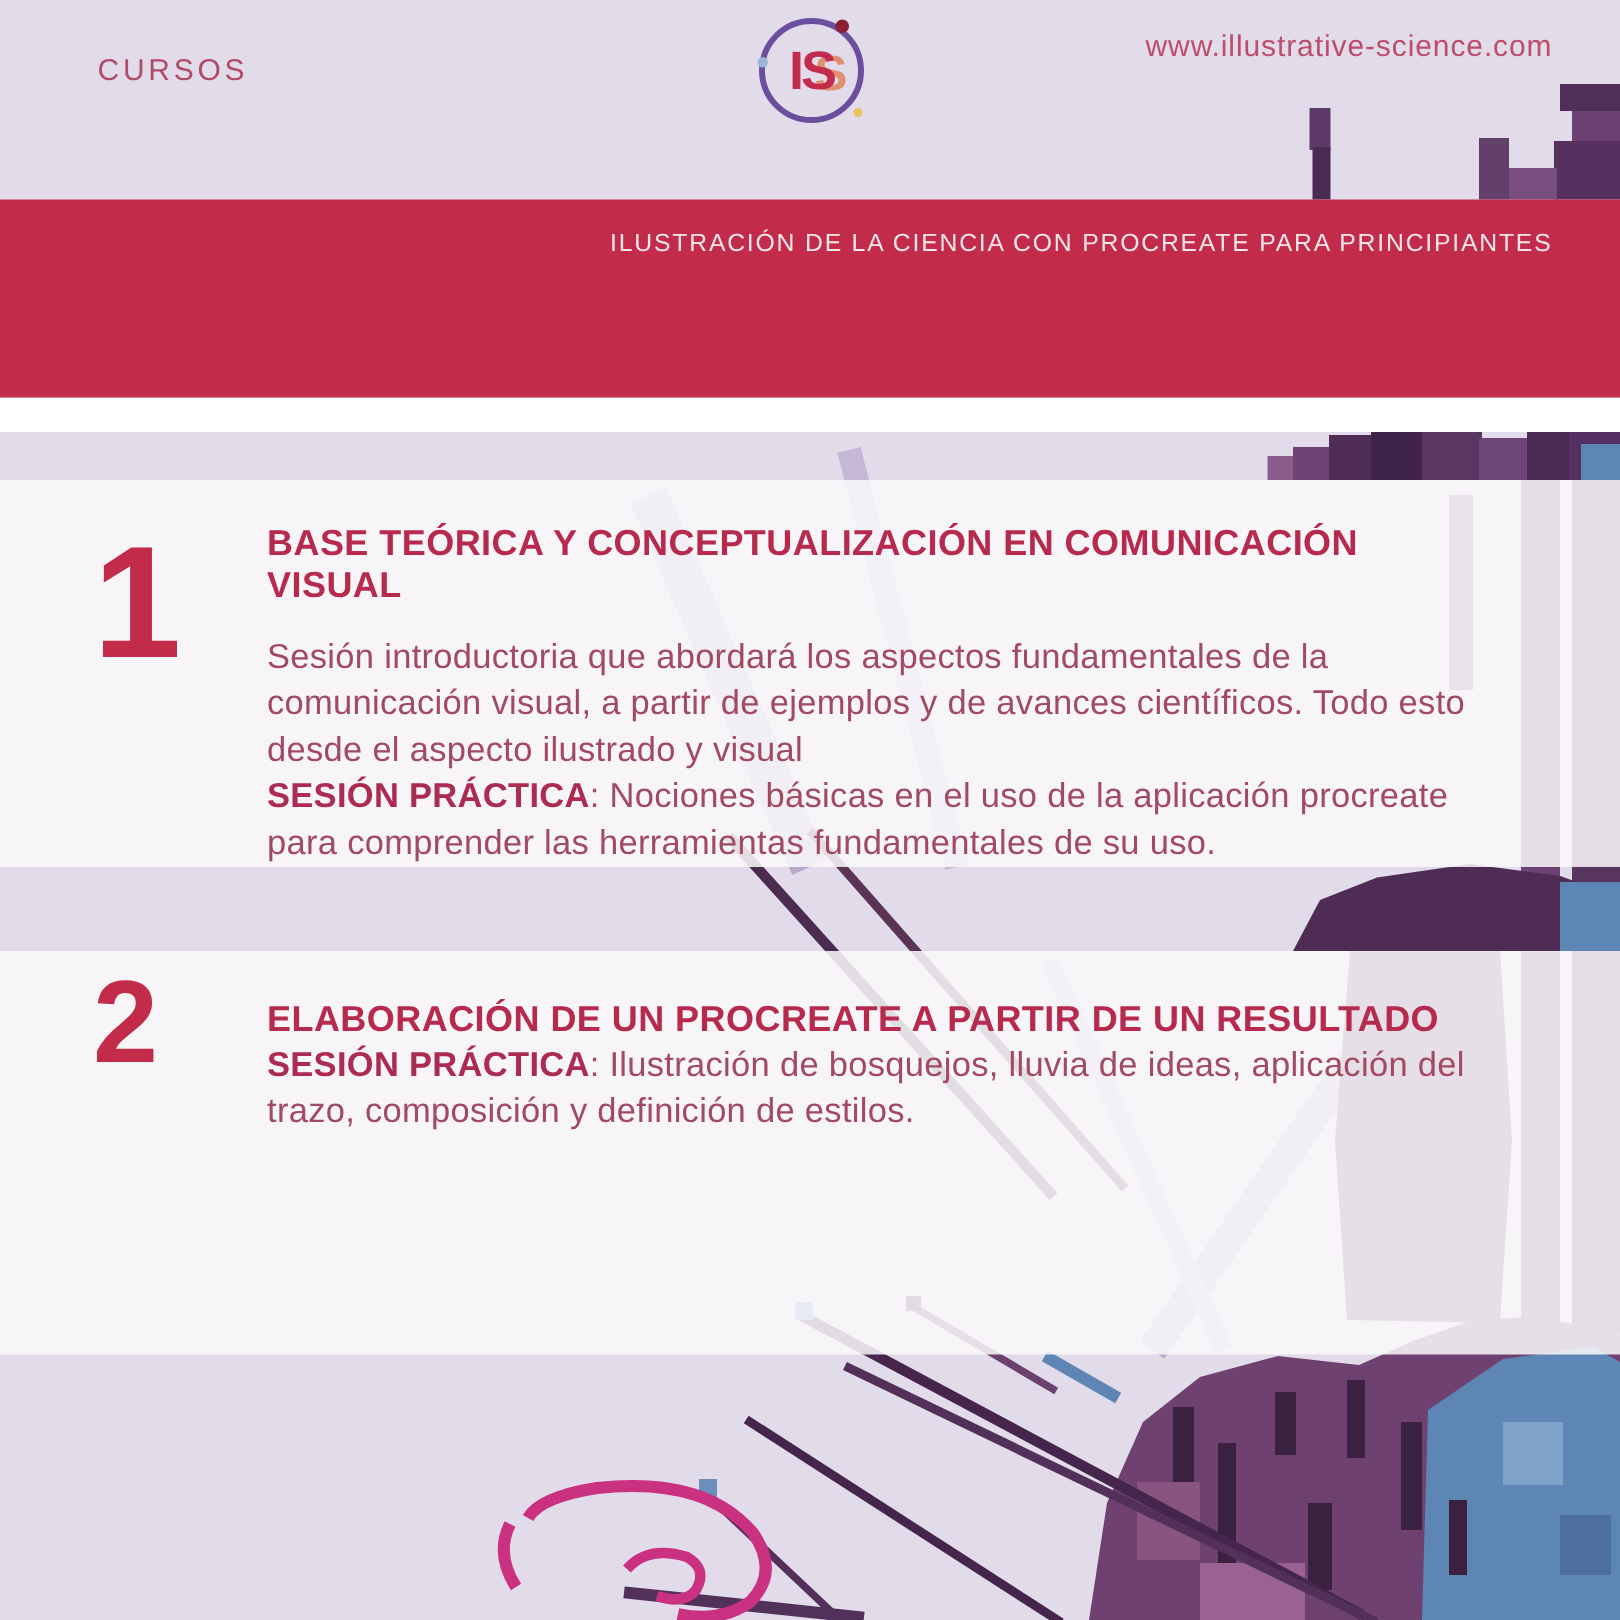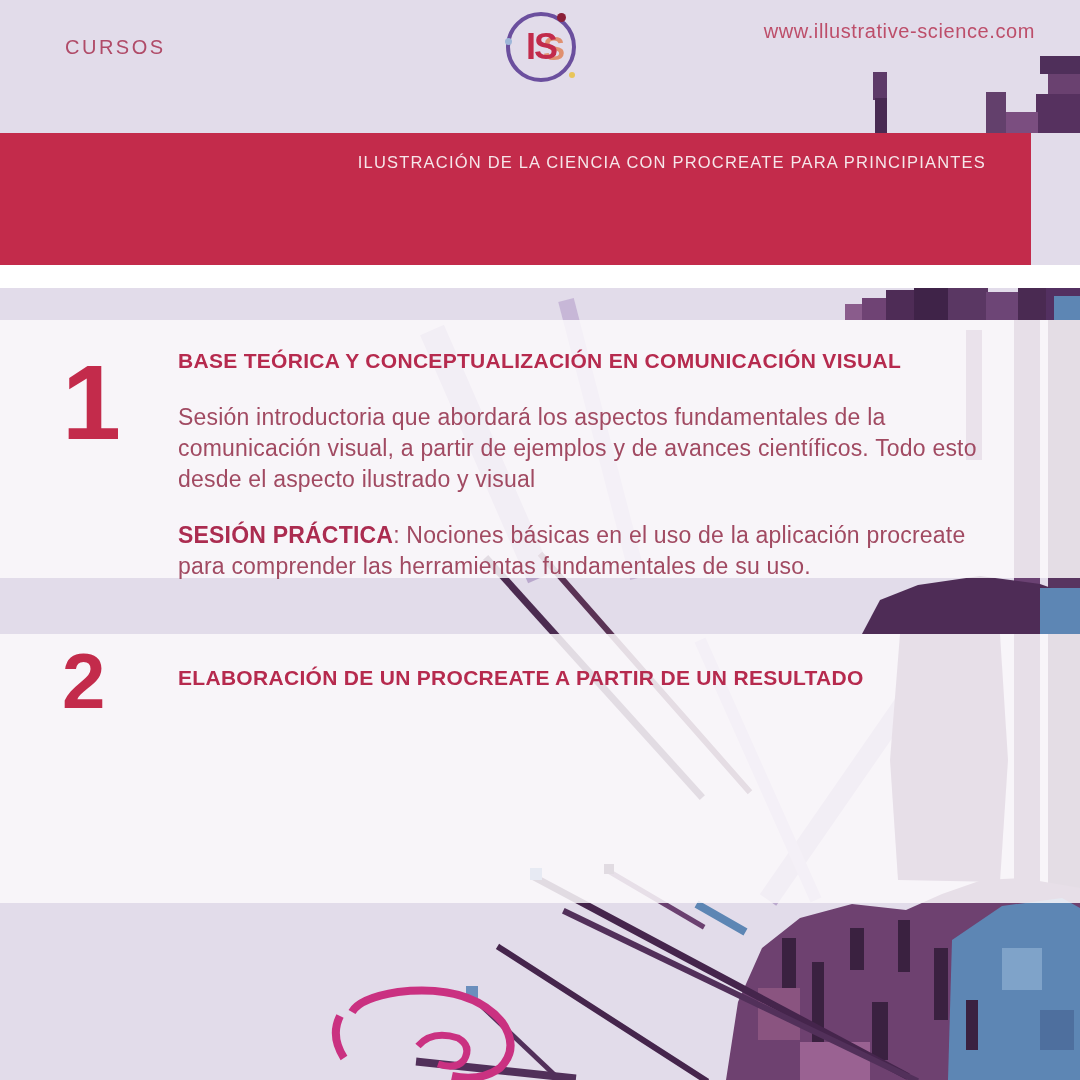--- a/index.html
+++ b/index.html
@@ -21,22 +21,22 @@
   .logo-is{position:relative;z-index:2;font-size:36px;font-weight:bold;
     color:#c22b4b;letter-spacing:-2px;text-align:right;}
   .logo-s-shadow{position:absolute;right:7px;top:14px;z-index:1;
     font-size:33px;font-weight:bold;color:#e0906f;}
   .dot{position:absolute;border-radius:50%;}
   .dot-tr{width:9px;height:9px;background:#8b1f38;top:-3px;right:6px;}
   .dot-l{width:7px;height:7px;background:#9db6d8;left:-5px;top:22px;}
   .dot-br{width:6px;height:6px;background:#e8c55a;bottom:0;right:-3px;}
 
   
-  .banner{position:absolute;left:0;top:133px;width:984px;height:132px;
-    background:#c32b4b;z-index:3;padding-left:47px;}
+  .banner{position:absolute;left:0;top:133px;width:1080px;height:132px;
+    background:#c32b4b;z-index:3;}
   .banner-subtitle{position:absolute;top:20px;right:45px;
     font-size:16.5px;letter-spacing:1.2px;color:#f6e6ea;}
   .banner-title{position:absolute;left:63px;top:42px;
     font-size:58px;font-weight:bold;color:#ffffff;letter-spacing:2px;}
 
   
   .strip-white{position:absolute;left:0;top:265px;width:1080px;height:23px;
     background:#ffffff;z-index:2;}
   .panel{position:absolute;left:0;width:1080px;
     background:rgba(251,249,252,0.86);z-index:2;}
@@ -47,26 +47,26 @@
   .session{position:absolute;left:0;width:1080px;z-index:4;}
   .session-1{top:320px;height:258px;}
   .session-2{top:634px;height:269px;}
   .session-number{position:absolute;left:62px;color:#c32b4b;
     font-weight:bold;line-height:.8;}
   .session-1 .session-number{top:40px;font-size:106px;}
   .session-2 .session-number{top:16px;font-size:78px;}
   .session-text{position:absolute;left:178px;width:800px;}
   .session-1 .session-text{top:29px;}
   .session-2 .session-text{top:32px;}
-  .session-heading{font-size:21px;font-weight:bold;color:#b62a4e;
+  .session-heading{font-size:24px;font-weight:bold;color:#b62a4e;
     letter-spacing:.3px;margin:0;}
   .session-body{font-size:23px;color:#a14a62;line-height:31px;
-    letter-spacing:.2px;margin-top:29px;}
+    letter-spacing:.2px;margin-top:17px;}
   .session-practice{font-size:23px;color:#a14a62;line-height:31px;
-    letter-spacing:.2px;margin-top:25px;}
+    letter-spacing:.2px;}
   .practice-label{font-weight:bold;color:#ab2c50;}
 </style>
 </head>
 <body>
 
 <div class="poster">
 
   <svg class="illustration" width="1080" height="1080" viewBox="0 0 1080 1080">
     <g>
       <rect x="1040" y="56" width="40" height="18" fill="#4f2f5a"></rect>
@@ -168,16 +168,19 @@
       <div class="session-practice">
         <span class="practice-label">SESIÓN PRÁCTICA</span><span>: Nociones básicas en el uso de la aplicación procreate para comprender las herramientas fundamentales de su uso.</span>
       </div>
     </div>
   </div>
 
   <div class="session session-2">
     <div class="session-number">2</div>
     <div class="session-text">
       <h2 class="session-heading">ELABORACIÓN DE UN PROCREATE A PARTIR DE UN RESULTADO</h2>
+      <div class="session-practice">
+        <span class="practice-label">SESIÓN PRÁCTICA</span><span>: Ilustración de bosquejos, lluvia de ideas, aplicación del trazo, composición y definición de estilos.</span>
+      </div>
     </div>
   </div>
 
 </div>
 
 </body></html>

